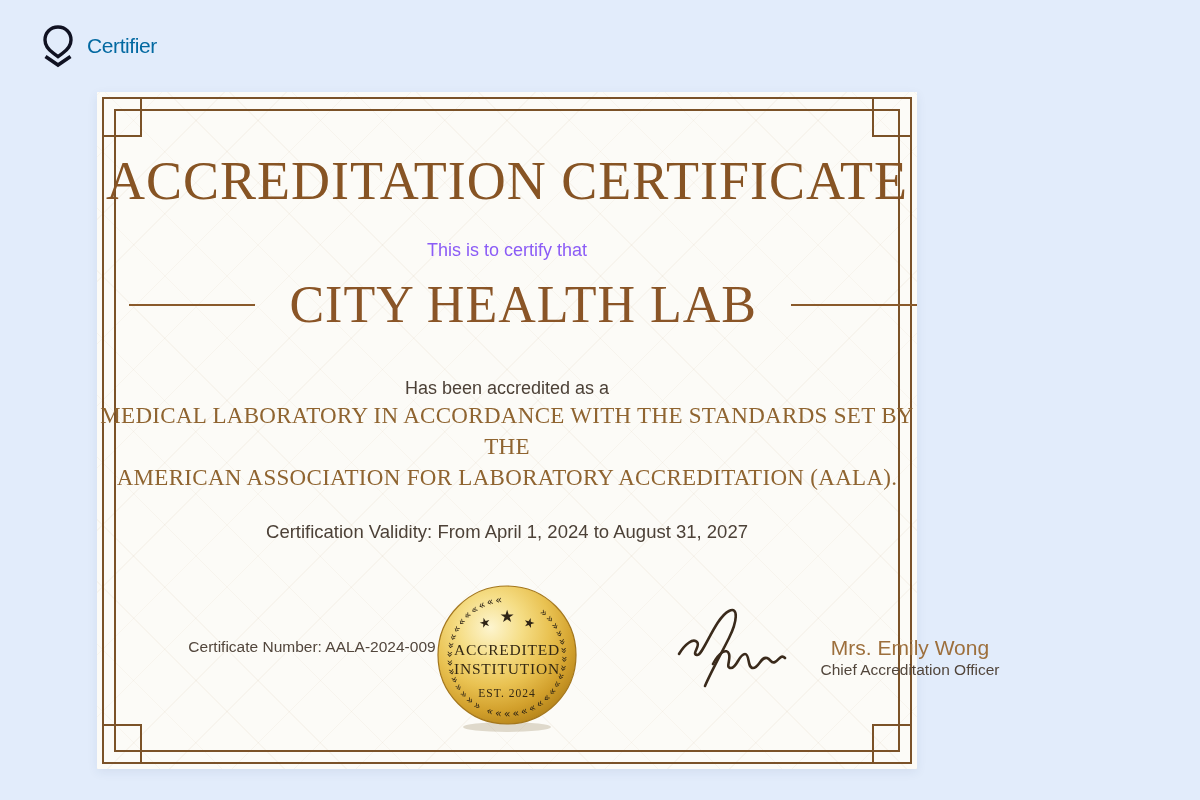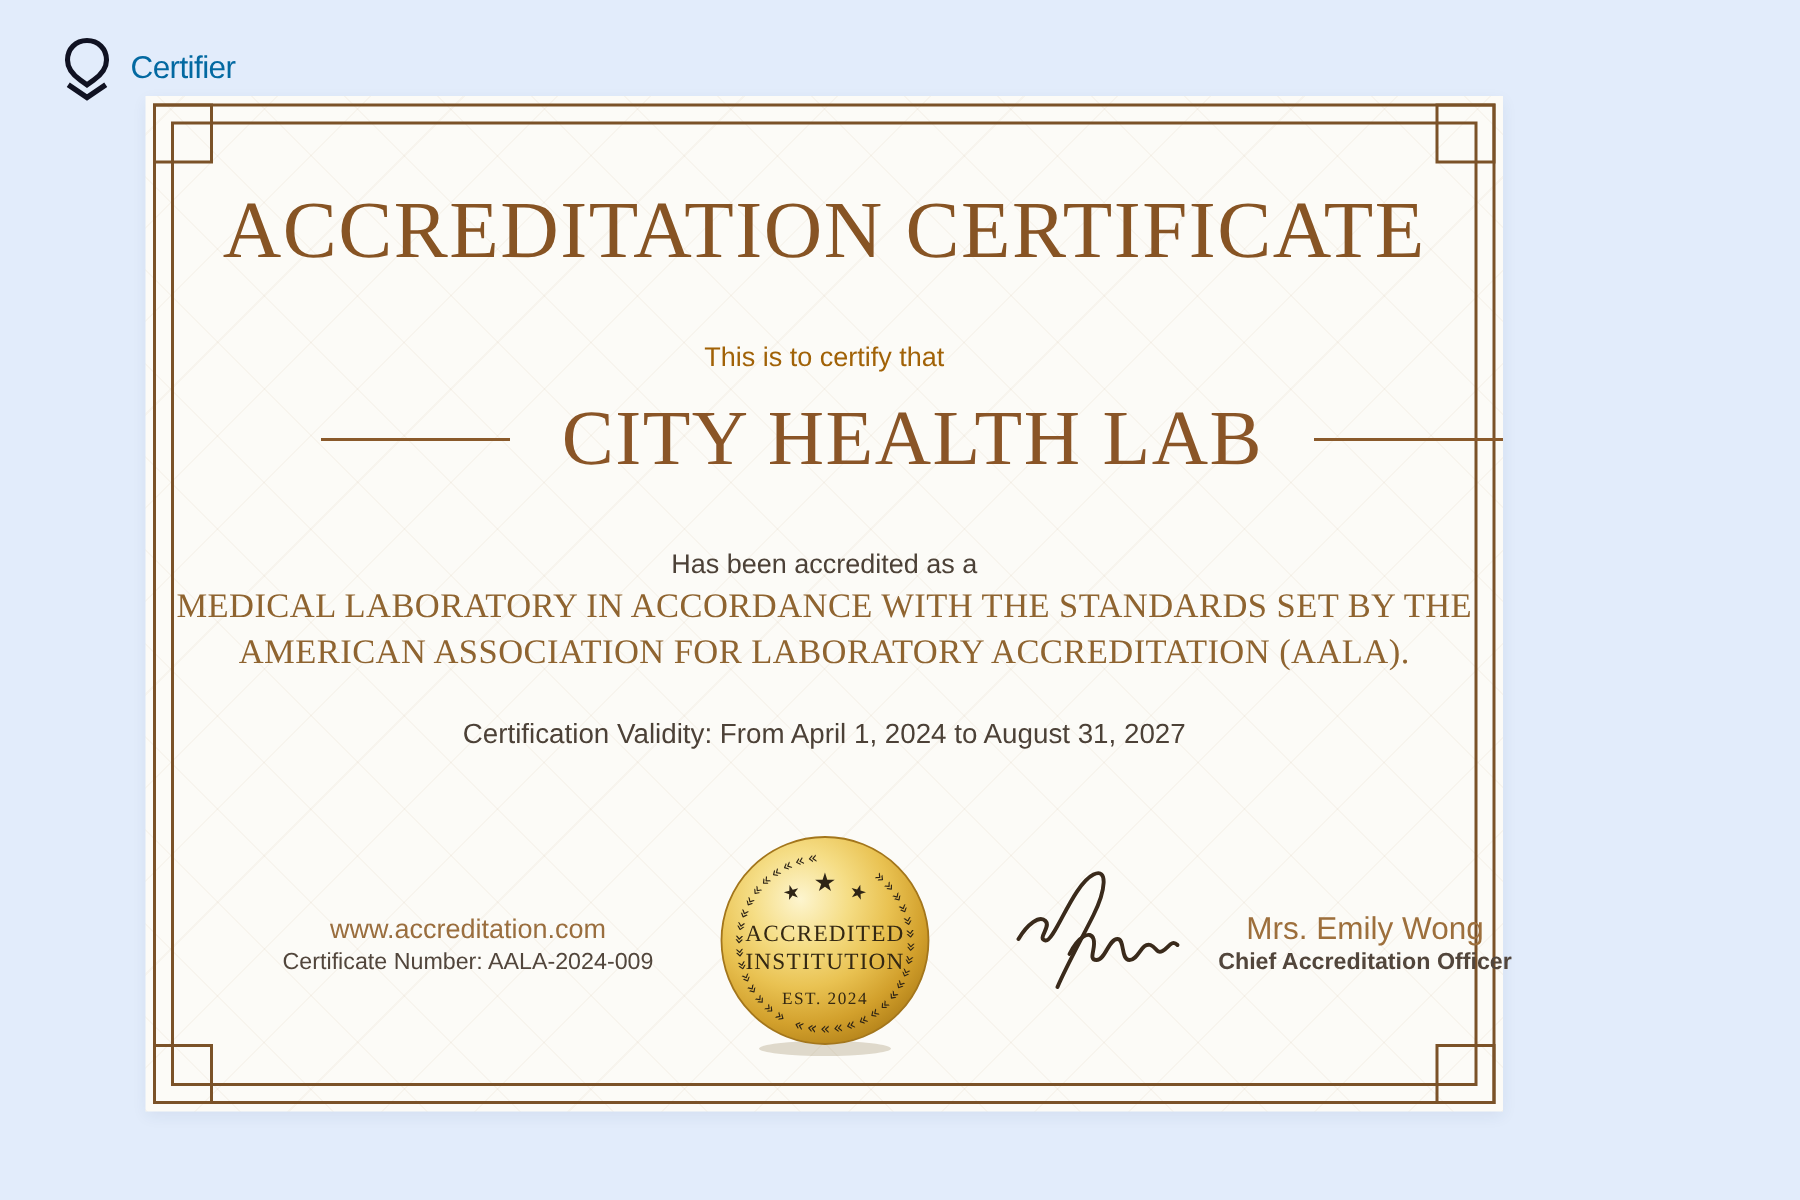--- a/index.html
+++ b/index.html
@@ -13,21 +13,21 @@
   .brand{
     position:absolute;left:38px;top:24px;
     display:flex;align-items:center;gap:9px;
   }
   .brand-name{
     font-size:21px;font-weight:400;color:#0369a1;letter-spacing:-0.4px;
   }
 
   
   .card{
-    position:absolute;left:97px;top:64px;width:905px;height:677px;
+    position:absolute;left:97px;top:92px;width:820px;height:677px;
     background:#fcfbf7;
     box-shadow:0 3px 10px rgba(40,60,100,0.08);
   }
   .card::before{ 
     content:"";position:absolute;inset:0;
     background:
       repeating-linear-gradient(45deg, rgba(164,120,66,0.05) 0 1px, transparent 1px 44px),
       repeating-linear-gradient(-45deg, rgba(164,120,66,0.05) 0 1px, transparent 1px 44px);
     pointer-events:none;
   }
@@ -43,21 +43,21 @@
 
   .content{position:absolute;inset:0;text-align:center;}
 
   .cert-title{
     margin-top:60px;
     font-family:"Liberation Serif", serif;
     font-size:54px;line-height:58px;font-weight:400;
     color:#875424;letter-spacing:1px;
   }
   .cert-intro{
-    margin-top:44px;font-size:18px;line-height:24px;color:#a16207;
+    margin-top:28px;font-size:18px;line-height:24px;color:#8b5cf6;
   }
   .recipient-row{
     margin-top:14px;display:flex;align-items:center;justify-content:flex-end;gap:34px;
   }
   .recipient-line{width:126px;height:0;border-top:2px solid #8a5a2b;}
   .recipient-name{
     font-family:"Liberation Serif", serif;
     font-size:52px;line-height:58px;color:#8a5527;letter-spacing:1px;
   }
   .accredited-as{
@@ -75,21 +75,21 @@
   .website-block{position:absolute;left:55px;top:544px;width:320px;text-align:center;}
   .website{font-size:18px;line-height:23px;color:#9a6e3e;}
   .cert-number{font-size:15.5px;line-height:22px;color:#52463c;}
 
   .seal{position:absolute;left:50%;top:490px;transform:translateX(-50%);}
 
   .signature{position:absolute;left:578px;top:510px;}
 
   .signer-block{position:absolute;left:713px;top:544px;width:200px;text-align:center;}
   .signer-name{font-size:21px;line-height:23px;color:#9d6f3c;}
-  .signer-title{font-size:15.5px;line-height:22px;color:#52463c;font-weight:bold;}
+  .signer-title{font-size:15.5px;line-height:22px;color:#52463c;}
 </style>
 </head>
 <body>
 
 <div class="brand">
   <span style="display:inline-flex;">
     <svg width="40" height="44" viewBox="0 0 40 44">
       <path d="M20,3 C27.6,3 33,8.6 33,16 C33,22.2 29.4,25.9 24.4,29.4 L20,32.6 L15.6,29.4 C10.6,25.9 7,22.2 7,16 C7,8.6 12.4,3 20,3 Z" fill="none" stroke="#101222" stroke-width="3.4"></path>
       <path d="M7.5,32.5 L20,41 L32.5,32.5" fill="none" stroke="#101222" stroke-width="3.6"></path>
     </svg>
@@ -121,21 +121,20 @@
     <div class="accredited-as">Has been accredited as a</div>
 
     <div class="statement">
       <div>MEDICAL LABORATORY IN ACCORDANCE WITH THE STANDARDS SET BY THE</div>
       <div>AMERICAN ASSOCIATION FOR LABORATORY ACCREDITATION (AALA).</div>
     </div>
 
     <div class="validity">Certification Validity: From April 1, 2024 to August 31, 2027</div>
 
     <div class="website-block">
-      <div class="website">www.accreditation.com</div>
       <div class="cert-number">Certificate Number: AALA-2024-009</div>
     </div>
 
     <div class="seal">
       <svg width="150" height="152" viewBox="0 0 150 152">
         <defs>
           <radialGradient id="gold" cx="38%" cy="30%" r="78%">
             <stop offset="0%" stop-color="#fdf5cf"></stop>
             <stop offset="30%" stop-color="#f5dd85"></stop>
             <stop offset="55%" stop-color="#e9c252"></stop>

